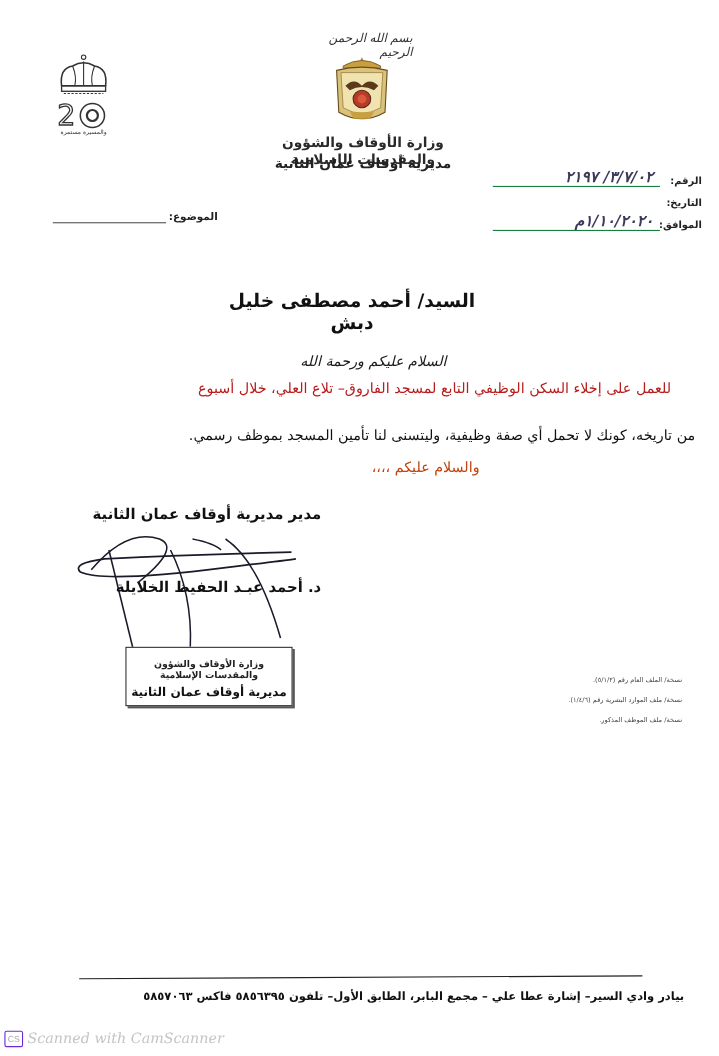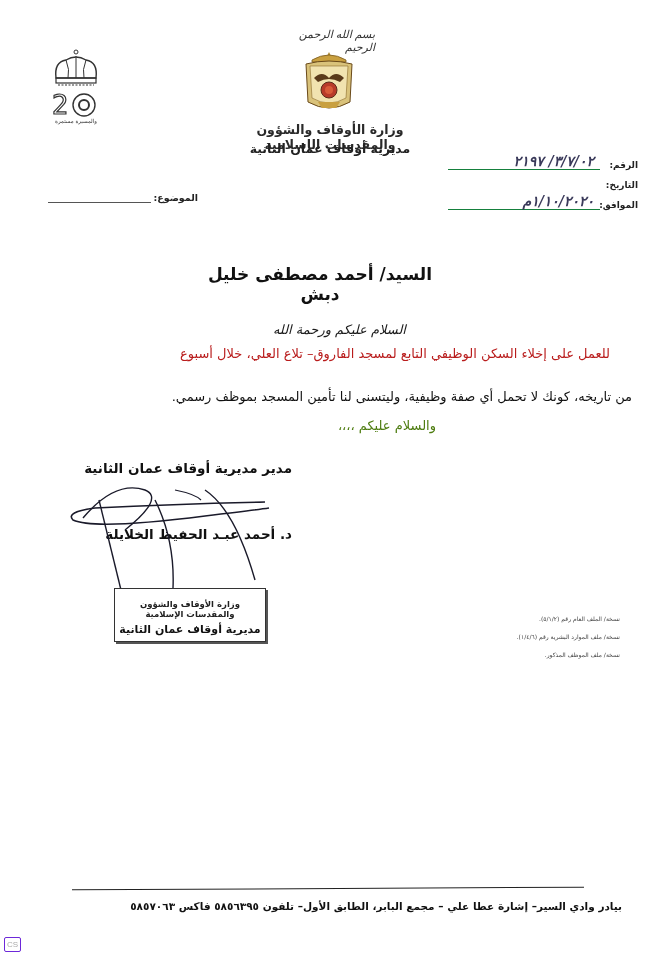--- a/index.html
+++ b/index.html
@@ -24,21 +24,21 @@
 
     .refblock { left: 448px; top: 150px; width: 190px; font-size: 9px; font-weight: bold; color: #222; }
     .refrow { display: flex; align-items: flex-end; height: 20px; }
     .refrow .lbl { width: 38px; text-align: right; }
     .refrow .val { flex: 1; font-family: "DejaVu Serif", serif; font-style: italic; font-size: 14px; color: #3a3a5a; text-align: right; padding-right: 6px; border-bottom: 1px solid #15803d; line-height: 16px; }
 
     .addressee { left: 200px; top: 240px; width: 240px; text-align: center; font-size: 17px; font-weight: bold; color: #111; margin-top: 24px; }
     .greeting-wrap { left: 0; top: 322px; width: 406px; text-align: right; font-size: 13px; font-style: italic; }
     .para1 { left: 40px; top: 346px; width: 570px; text-align: right; font-size: 13px; color: #b91c1c; }
     .para2 { left: 40px; top: 389px; width: 592px; text-align: right; font-size: 13px; color: #111; }
-    .closing { left: 40px; top: 418px; width: 396px; text-align: right; font-size: 13px; color: #4d7c0f; }
+    .closing { left: 40px; top: 418px; width: 396px; text-align: right; font-size: 13px; color: #c2410c; }
 
     .sig-title { left: 62px; top: 460px; width: 230px; text-align: right; font-size: 13.5px; font-weight: bold; color: #111; }
     .sig-name { left: 62px; top: 526px; width: 230px; text-align: right; font-size: 13.5px; font-weight: bold; color: #111; }
     .signature { left: 55px; top: 470px; width: 220px; height: 130px; pointer-events: none; }
 
     .stamp { left: 114px; top: 588px; width: 150px; height: 52px; border: 1.5px solid #333; box-shadow: 2px 2px 0 #555; background: #fff; }
     .stamp .s1 { margin-top: 10px; text-align: center; font-size: 8.5px; font-weight: bold; color: #222; }
     .stamp .s2 { margin-top: 4px; text-align: center; font-size: 11px; font-weight: bold; color: #111; }
 
     .copies { left: 420px; top: 610px; width: 200px; text-align: right; font-size: 6px; color: #444; line-height: 18px; }
@@ -129,13 +129,14 @@
   <div>نسخة/ الملف العام رقم (٥/١/٢).</div>
   <div>نسخة/ ملف الموارد البشرية رقم (١/٤/٦).</div>
   <div>نسخة/ ملف الموظف المذكور.</div>
 </div>
 
 <div class="abs footer-rule"></div>
 <div class="abs footer rtl">بيادر وادي السير– إشارة عطا علي – مجمع البابر، الطابق الأول– تلفون ٥٨٥٦٣٩٥ فاكس ٥٨٥٧٠٦٣</div>
 
 <div class="abs scanner">
   <span class="cs">CS</span>
+  <span class="txt">Scanned with CamScanner</span>
 </div>
 
 </body></html>

